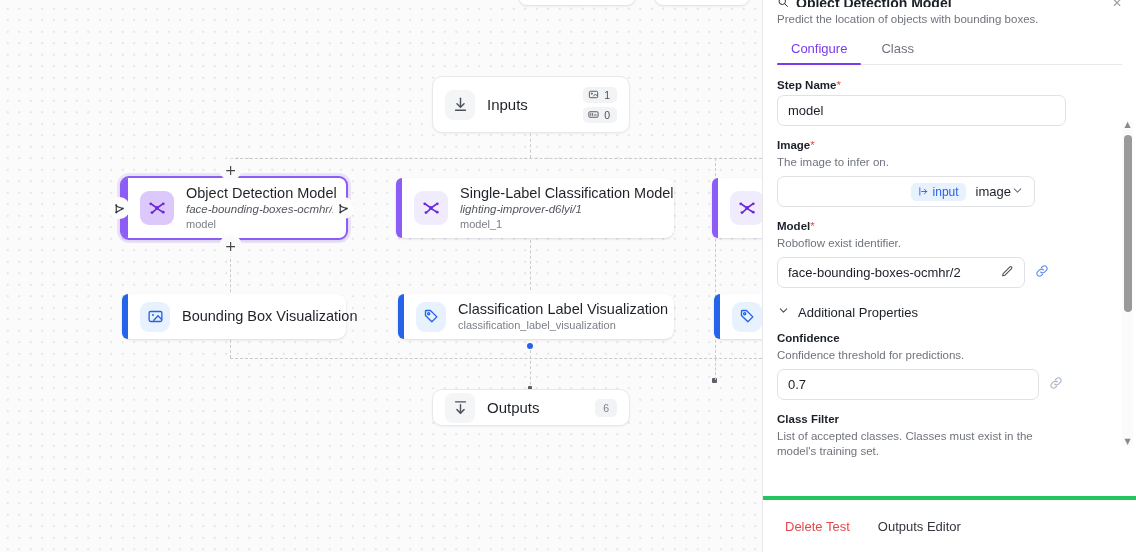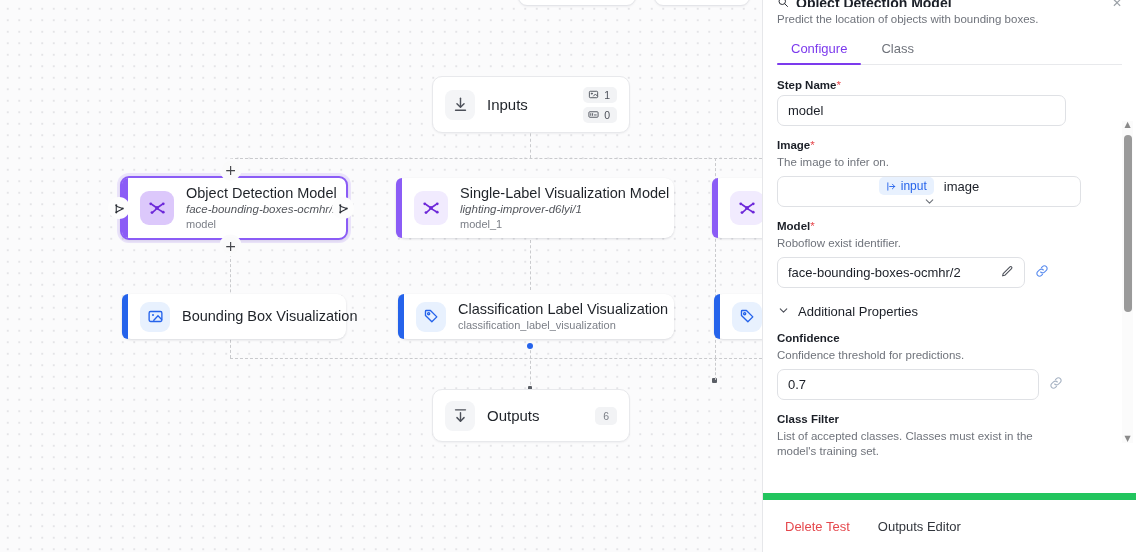--- a/index.html
+++ b/index.html
@@ -152,46 +152,46 @@
   }
   .tab.active { color: #7c3aed; }
   .tab.active::after {
     content: ""; position: absolute; left: 0; right: 0; bottom: -1px;
     height: 2.5px; background: #7c3aed; border-radius: 2px;
   }
 
   .p-body {
     flex: 1 1 auto; position: relative;
     overflow: hidden; padding: 14px 14px 4px 14px;
-    border-bottom: 7px solid #22c55e;
+    border-bottom: 4px solid #22c55e;
   }
   .fld { margin-bottom: 13px; }
   .flabel {
     font-size: 11.5px; font-weight: bold; color: #1b1f27;
     margin-bottom: 4px;
   }
   .req { color: #e5484d; font-weight: normal; }
   .fhint { font-size: 11.5px; color: #6f737b; margin-bottom: 6px; line-height: 15px; }
   .inp {
     height: 31px; border: 1px solid #dfe1e5; border-radius: 7px;
     background: #fff; display: flex; align-items: center;
     padding: 0 10px; font-size: 13px; color: #1b1f27;
     width: 289px;
   }
   .inp.wide { width: 289px; }
-  .inp.sel { width: 304px; justify-content: flex-start; flex-direction: column; }
+  .inp.sel { width: 258px; justify-content: flex-end; }
   .chip {
     display: inline-flex; align-items: center; gap: 4px;
     background: #e8f1fe; color: #2563eb;
     border-radius: 5px; padding: 2px 7px; font-size: 12px;
   }
   .with-link { display: flex; align-items: center; gap: 9px; }
   .pencil { margin-left: auto; }
   .accordion {
-    display: flex; gap: 8px;
+    display: flex; align-items: center; gap: 8px;
     font-size: 13px; color: #1b1f27; font-weight: normal;
     margin: 16px 0 12px;
   }
   .p-foot {
     flex: 0 0 auto; height: 52px;
     display: flex; align-items: center; gap: 28px;
     padding: 0 22px;
   }
   .btn-del { font-size: 13px; color: #e5484d; }
   .btn-adv { font-size: 13px; color: #32363d; }
@@ -311,21 +311,21 @@
         <svg width="20" height="20" viewBox="0 0 24 24" fill="none" stroke="#6d28d9" stroke-width="1.9" stroke-linecap="round">
           <circle cx="12" cy="12" r="2.4" fill="#6d28d9" stroke="none"></circle>
           <circle cx="4.5" cy="7" r="1.7" fill="#6d28d9" stroke="none"></circle>
           <circle cx="19.5" cy="7" r="1.7" fill="#6d28d9" stroke="none"></circle>
           <circle cx="19.5" cy="17" r="1.7" fill="#6d28d9" stroke="none"></circle>
           <circle cx="6" cy="17.5" r="1.7" fill="#6d28d9" stroke="none"></circle>
           <path d="M6 7.8l4.3 3M18 7.8l-4.3 3M18 16.2l-4.3-2.6M7.4 16.6l3-2.6"></path>
         </svg>
       </div>
       <div class="node-txt">
-        <div class="node-title">Single-Label Visualization Model</div>
+        <div class="node-title">Single-Label Classification Model</div>
         <div class="node-sub-i">lighting-improver-d6lyi/1</div>
         <div class="node-sub">model_1</div>
       </div>
     </div>
 
     <div class="node" style="left:712px; top:178px; width:120px; height:60px; padding:0 12px 0 18px;">
       <div class="accent" style="background:#8b5cf6;"></div>
       <div class="node-ico" style="background:#f1ebfe;">
         <svg width="20" height="20" viewBox="0 0 24 24" fill="none" stroke="#6d28d9" stroke-width="1.9" stroke-linecap="round">
           <circle cx="12" cy="12" r="2.4" fill="#6d28d9" stroke="none"></circle>
@@ -369,21 +369,21 @@
     <div class="node" style="left:714px; top:294px; width:120px; height:45px; padding:0 12px 0 18px;">
       <div class="accent" style="background:#2563eb;"></div>
       <div class="node-ico" style="background:#e8f1fe; width:30px; height:30px;">
         <svg width="17" height="17" viewBox="0 0 24 24" fill="none" stroke="#2563eb" stroke-width="1.9" stroke-linejoin="round">
           <path d="M3.5 10.5V4.5a1 1 0 011-1h6l9 9-7 7-9-9z"></path>
           <circle cx="8" cy="8" r="1.5"></circle>
         </svg>
       </div>
     </div>
 
-    <div class="io-node" style="left:432px; top:389px; width:198px; height:53px; padding:0 12px;">
+    <div class="io-node" style="left:432px; top:389px; width:198px; height:37px; padding:0 12px;">
       <div class="io-ico">
         <svg width="17" height="17" viewBox="0 0 24 24" fill="none" stroke="#4c5059" stroke-width="2" stroke-linecap="round" stroke-linejoin="round">
           <path d="M5 4h14"></path>
             <path d="M12 8v12"></path>
             <path d="M7 15l5 5 5-5"></path>
         </svg>
       </div>
       <div class="io-label">Outputs</div>
       <div class="badge-plain" style="margin-left:auto;">6</div>
     </div>

